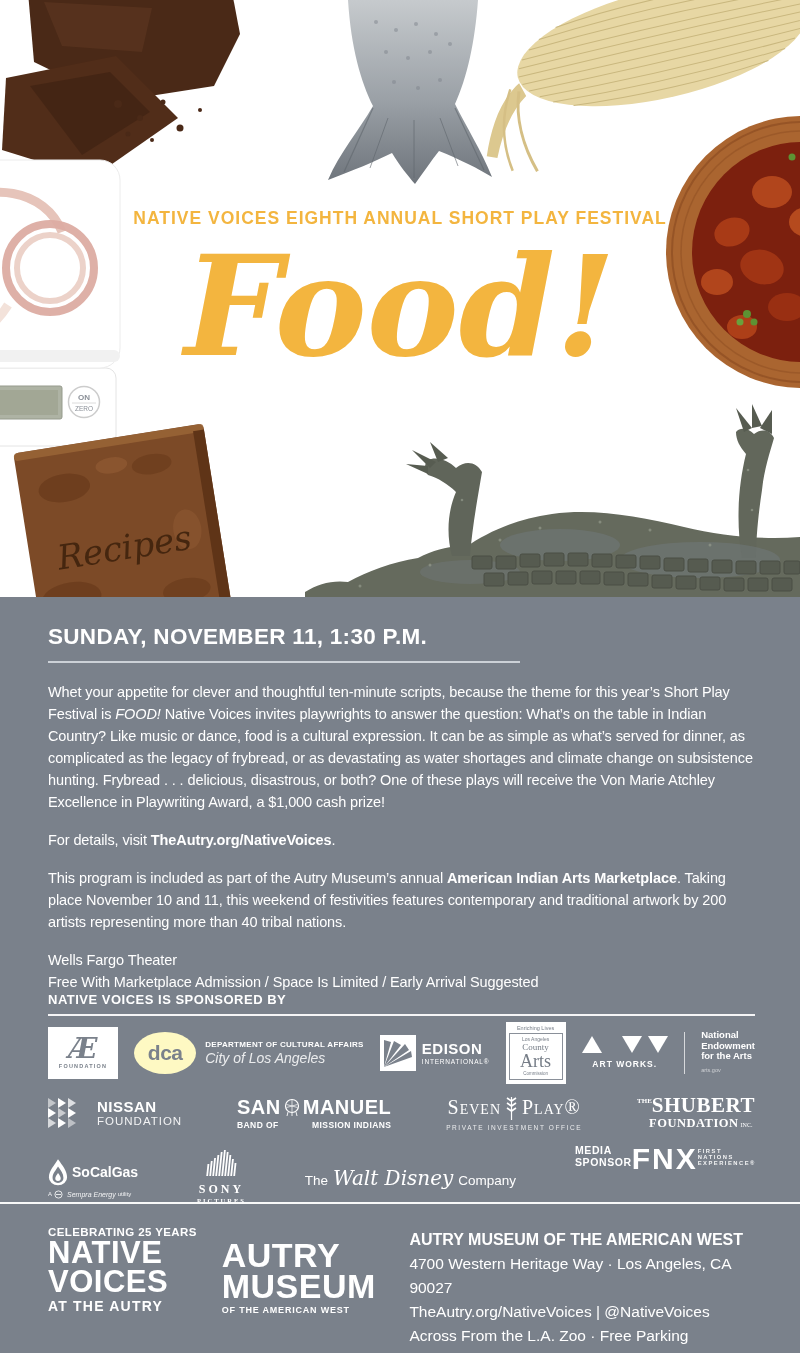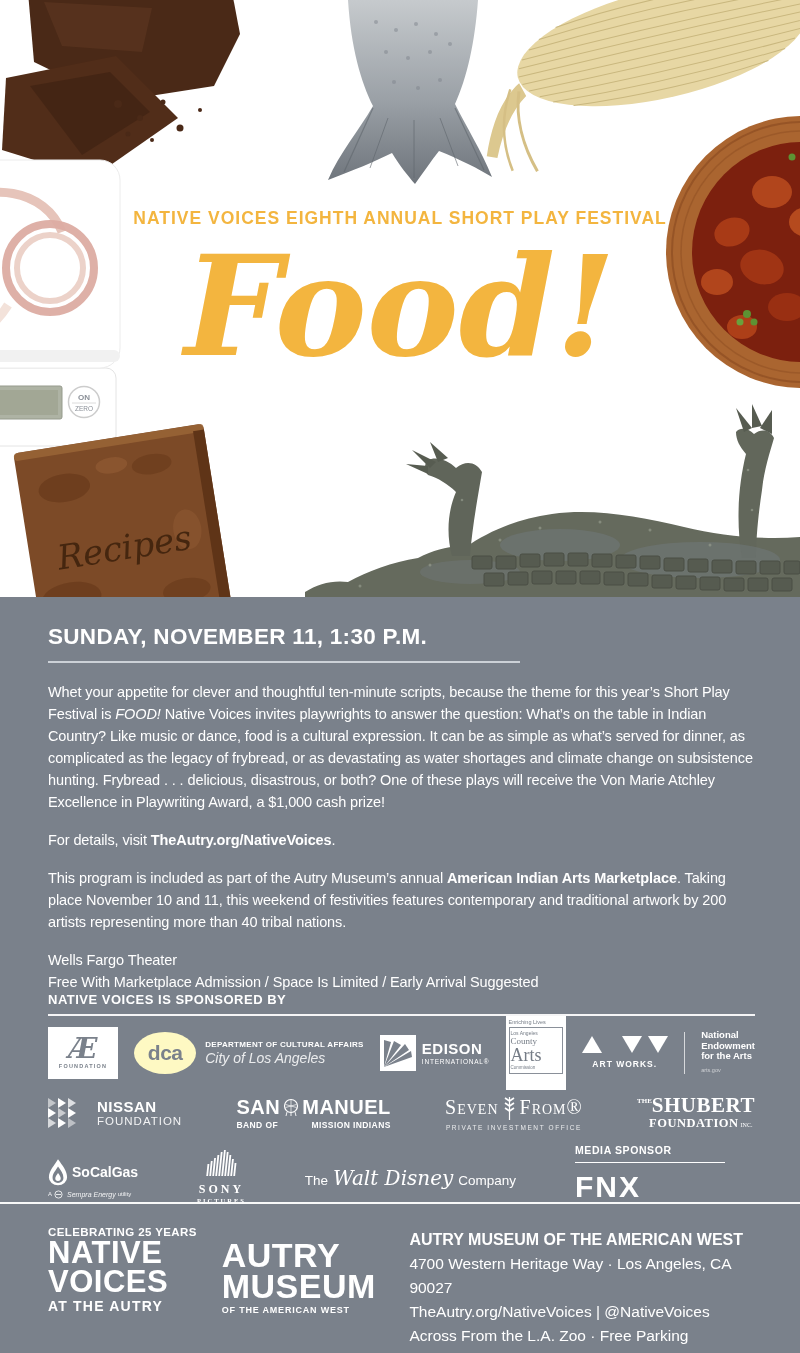--- a/index.html
+++ b/index.html
@@ -40,21 +40,21 @@
             font-size:21px;letter-spacing:-.5px;display:flex;align-items:center;justify-content:center;}
   .dca-text{margin-left:9px;}
   .dca-l1{font-size:8px;font-weight:800;letter-spacing:.3px;}
   .dca-l2{font-size:14px;font-style:italic;opacity:.85;margin-top:1px;}
   
   .logo-edison{display:flex;align-items:center;}
   .ed-text{margin-left:6px;}
   .ed-name{font-size:15px;font-weight:800;letter-spacing:.5px;}
   .ed-sub{font-size:6.5px;letter-spacing:.8px;margin-top:1px;}
   
-  .logo-lac{width:54px;background:#fff;color:#767d87;padding:3px 3px 16px 3px;}
+  .logo-lac{width:54px;background:#fff;color:#767d87;text-align:center;padding:3px 3px 4px 3px;}
   .lac-tag{font-size:5.5px;margin-bottom:2px;}
   .lac-box{border:1px solid #8a9099;padding:2px 1px 3px 1px;}
   .lac-l1{font-size:5px;}
   .lac-l2{font-family:"Liberation Serif",serif;font-size:9px;}
   .lac-l3{font-family:"Liberation Serif",serif;font-size:18px;line-height:1;}
   .lac-l4{font-size:4.5px;margin-top:1px;}
   
   .logo-aw{text-align:center;}
   .aw-tris{display:flex;align-items:flex-start;justify-content:center;}
   .tri-up{width:0;height:0;border-left:10px solid transparent;border-right:10px solid transparent;border-bottom:17px solid #fff;}
@@ -94,21 +94,21 @@
   
   .logo-sony{margin-top:6px;text-align:center;font-family:"Liberation Serif",serif;}
   .sony-l1{font-size:12px;font-weight:bold;letter-spacing:3px;margin-top:2px;text-align:center;}
   .sony-l2{font-size:6.5px;font-weight:bold;letter-spacing:2px;}
   
   .logo-dis{margin-top:22px;display:flex;align-items:baseline;}
   .dis-a{font-size:13.5px;}
   .dis-b{font-family:"DejaVu Serif",serif;font-style:italic;font-size:20px;margin:0 5px;}
   .dis-c{font-size:13.5px;}
   
-  .media{width:180px;display:flex;flex-direction:column;align-items:flex-start;}
+  .media{width:180px;display:flex;align-items:flex-start;}
   .media-h{font-size:10.5px;font-weight:800;letter-spacing:.6px;}
   .media-rule{width:150px;height:1.5px;background:#fff;margin:6px 0 9px 0;}
   .fnx{font-size:30px;font-weight:900;letter-spacing:2px;line-height:1;}
   .fnx-sub{font-size:5.8px;font-weight:bold;letter-spacing:1.5px;margin-top:4px;opacity:.9;}
   
   .footer{position:absolute;top:1202px;left:0;width:800px;height:151px;background:#7A818B;color:#fff;
           border-top:2px solid rgba(255,255,255,.95);box-sizing:border-box;padding:22px 40px 0 48px;display:flex;}
   .nv-logo{width:168px;}
   .nv-celebrating{font-size:11.5px;font-weight:800;letter-spacing:.4px;}
   .nv-big{font-size:31px;font-weight:900;line-height:29px;letter-spacing:.5px;}
@@ -407,21 +407,21 @@
             <span>MISSION INDIANS</span>
           </div>
         </div>
         <div class="logo-sp">
           <div class="sp-name">
             <span>Seven</span>
             <svg width="13" height="26" viewBox="0 0 13 26" style="margin:0 4px">
               <path d="M6.5,2 L6.5,25" stroke="#ffffff" stroke-width="1.2"></path>
               <path d="M6.5,6 L2,3 M6.5,6 L11,3 M6.5,11 L2,8 M6.5,11 L11,8 M6.5,16 L2,13 M6.5,16 L11,13" stroke="#ffffff" stroke-width="1.6"></path>
             </svg>
-            <span>From®</span>
+            <span>Play®</span>
           </div>
           <div class="sp-sub">PRIVATE INVESTMENT OFFICE</div>
         </div>
         <div class="logo-sh">
           <div class="sh-l1">
             <span class="sh-the">THE</span>
             <span class="sh-name">SHUBERT</span>
           </div>
           <div class="sh-l2">
             <span class="sh-found">FOUNDATION</span>

